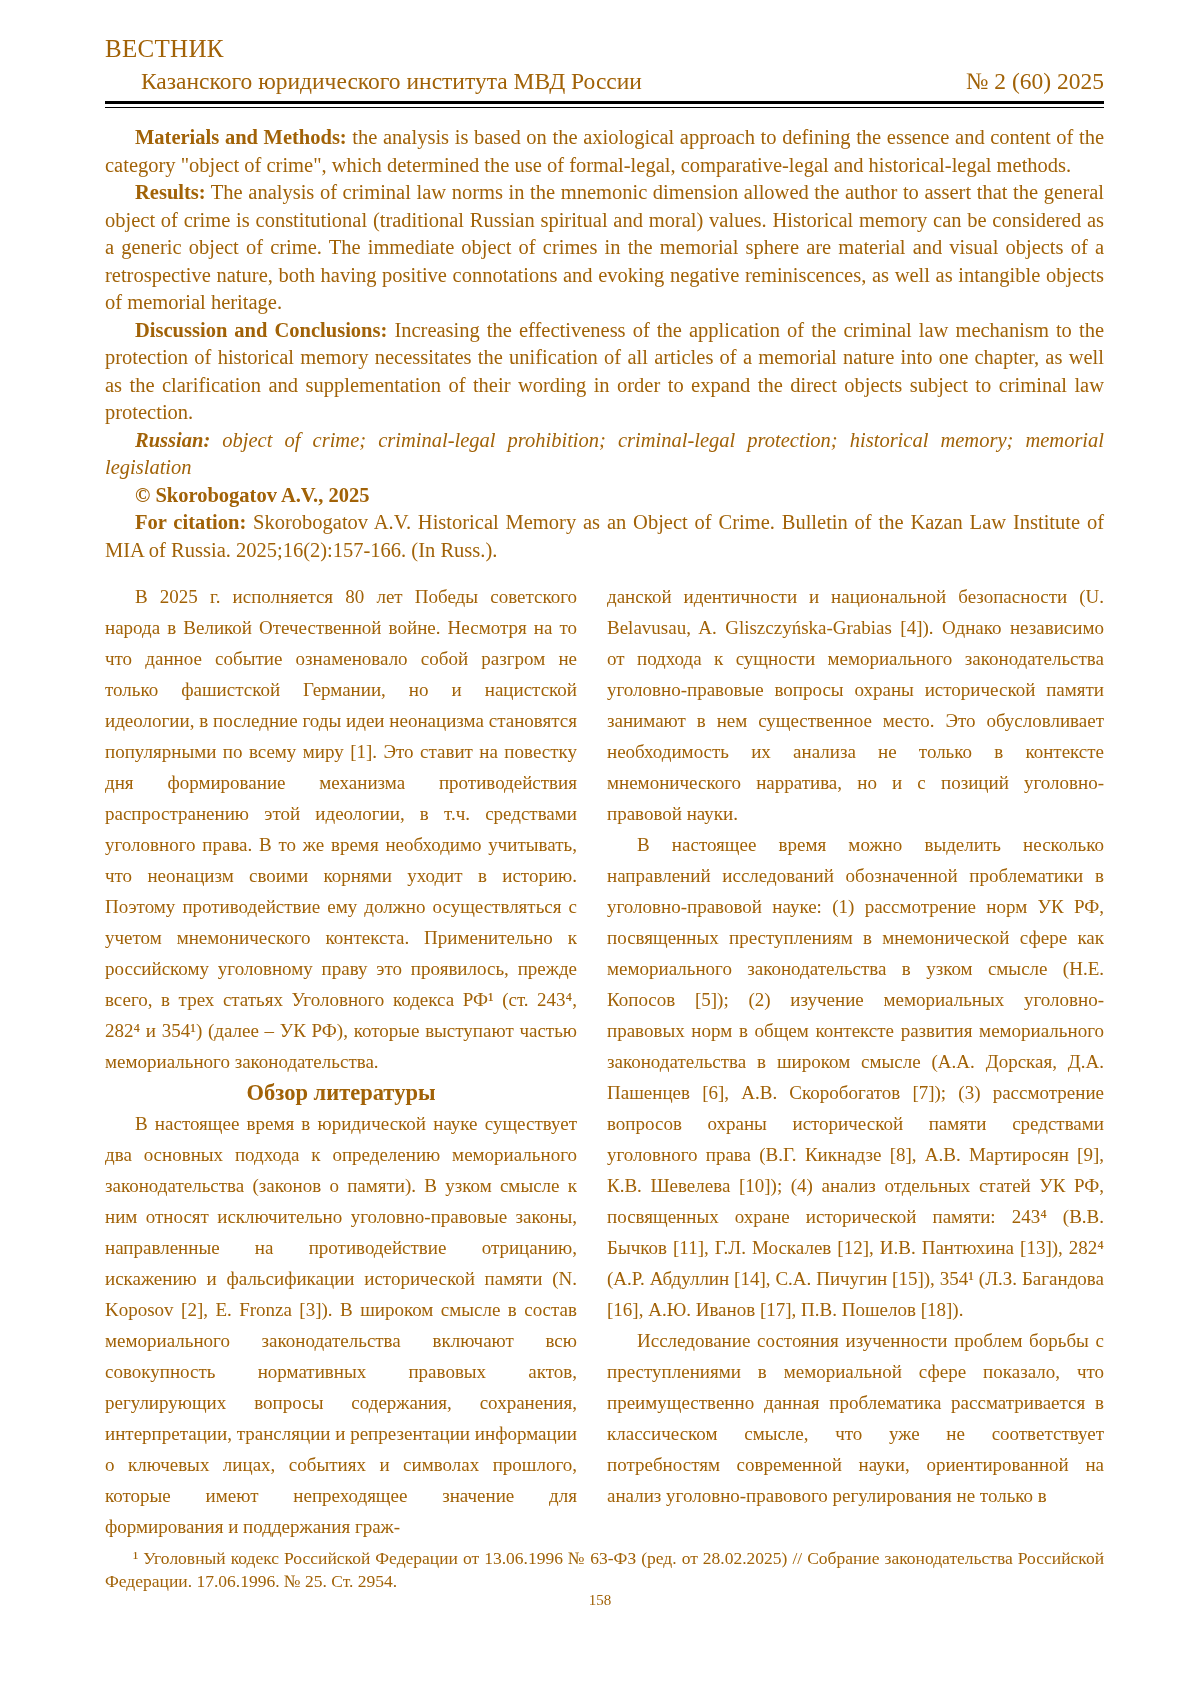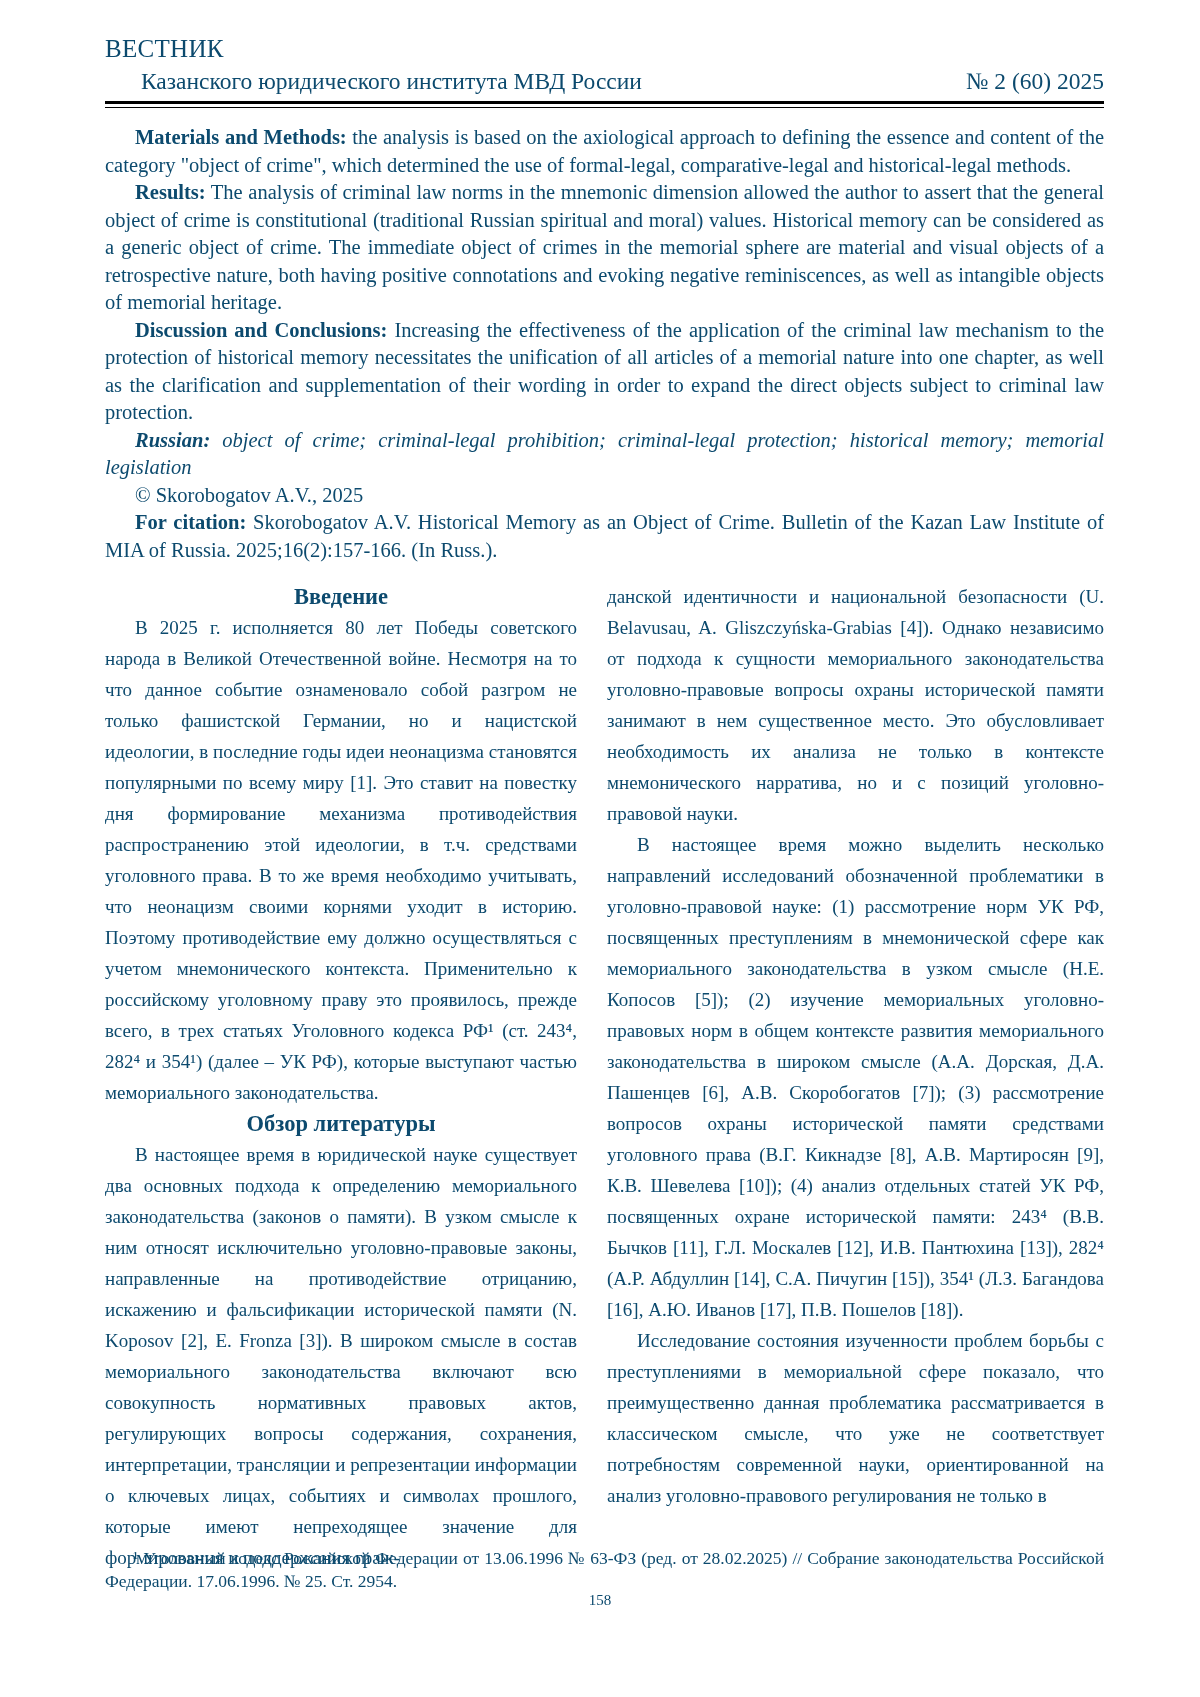--- a/index.html
+++ b/index.html
@@ -1,21 +1,21 @@
 <!DOCTYPE html>
 <html><head>
 <meta charset="utf-8">
 <style>
   html, body { margin: 0; padding: 0; background: #ffffff; }
   .page {
     position: relative;
     width: 1200px;
     height: 1697px;
     background: #ffffff;
-    color: #0c4a6e;
+    color: #a16207;
     font-family: "Liberation Serif", "DejaVu Serif", serif;
     box-sizing: border-box;
     padding: 34px 96px 0 105px;
     overflow: hidden;
   }
   
   .journal-title {
     font-size: 25px;
     line-height: 30px;
     letter-spacing: 0.3px;
@@ -39,21 +39,21 @@
   .abstract { margin-top: 16px; }
   .abstract p {
     margin: 0;
     font-size: 20.5px;
     line-height: 27.5px;
     text-align: justify;
     text-indent: 30px;
   }
   .abstract .kw { font-style: italic; }
   .abstract .kw b { font-style: italic; }
-  .abstract .copyright { text-align: left; }
+  .abstract .copyright { text-align: left; font-weight: bold; }
   
   .columns {
     display: flex;
     gap: 30px;
     margin-top: 17px;
   }
   .col { box-sizing: border-box; }
   .col-left  { width: 472px; }
   .col-right { width: 497px; }
   .col h3 {
@@ -123,21 +123,20 @@
     </p>
     <p class="copyright">© Skorobogatov A.V., 2025</p>
     <p>
       <b>For citation:</b>
       <span>Skorobogatov A.V. Historical Memory as an Object of Crime. Bulletin of the Kazan Law Institute of MIA of Russia. 2025;16(2):157-166. (In Russ.).</span>
     </p>
   </div>
 
   <div class="columns">
     <div class="col col-left">
-      <h3>Введение</h3>
       <p class="indent">В 2025 г. исполняется 80 лет Победы советского народа в Великой Отечественной войне. Несмотря на то что данное событие ознаменовало собой разгром не только фашистской Германии, но и нацистской идеологии, в последние годы идеи неонацизма становятся популярными по всему миру [1]. Это ставит на повестку дня формирование механизма противодействия распространению этой идеологии, в т.ч. средствами уголовного права. В то же время необходимо учитывать, что неонацизм своими корнями уходит в историю. Поэтому противодействие ему должно осуществляться с учетом мнемонического контекста. Применительно к российскому уголовному праву это проявилось, прежде всего, в трех статьях Уголовного кодекса РФ¹ (ст. 243⁴, 282⁴ и 354¹) (далее – УК РФ), которые выступают частью мемориального законодательства.</p>
       <h3>Обзор литературы</h3>
       <p class="indent">В настоящее время в юридической науке существует два основных подхода к определению мемориального законодательства (законов о памяти). В узком смысле к ним относят исключительно уголовно-правовые законы, направленные на противодействие отрицанию, искажению и фальсификации исторической памяти (N. Koposov [2], E. Fronza [3]). В широком смысле в состав мемориального законодательства включают всю совокупность нормативных правовых актов, регулирующих вопросы содержания, сохранения, интерпретации, трансляции и репрезентации информации о ключевых лицах, событиях и символах прошлого, которые имеют непреходящее значение для формирования и поддержания граж-</p>
     </div>
     <div class="col col-right">
       <p>данской идентичности и национальной безопасности (U. Belavusau, A. Gliszczyńska-Grabias [4]). Однако независимо от подхода к сущности мемориального законодательства уголовно-правовые вопросы охраны исторической памяти занимают в нем существенное место. Это обусловливает необходимость их анализа не только в контексте мнемонического нарратива, но и с позиций уголовно-правовой науки.</p>
       <p class="indent">В настоящее время можно выделить несколько направлений исследований обозначенной проблематики в уголовно-правовой науке: (1) рассмотрение норм УК РФ, посвященных преступлениям в мнемонической сфере как мемориального законодательства в узком смысле (Н.Е. Копосов [5]); (2) изучение мемориальных уголовно-правовых норм в общем контексте развития мемориального законодательства в широком смысле (А.А. Дорская, Д.А. Пашенцев [6], А.В. Скоробогатов [7]); (3) рассмотрение вопросов охраны исторической памяти средствами уголовного права (В.Г. Кикнадзе [8], А.В. Мартиросян [9], К.В. Шевелева [10]); (4) анализ отдельных статей УК РФ, посвященных охране исторической памяти: 243⁴ (В.В. Бычков [11], Г.Л. Москалев [12], И.В. Пантюхина [13]), 282⁴ (А.Р. Абдуллин [14], С.А. Пичугин [15]), 354¹ (Л.З. Багандова [16], А.Ю. Иванов [17], П.В. Пошелов [18]).</p>
       <p class="indent">Исследование состояния изученности проблем борьбы с преступлениями в мемориальной сфере показало, что преимущественно данная проблематика рассматривается в классическом смысле, что уже не соответствует потребностям современной науки, ориентированной на анализ уголовно-правового регулирования не только в</p>
     </div>
   </div>

